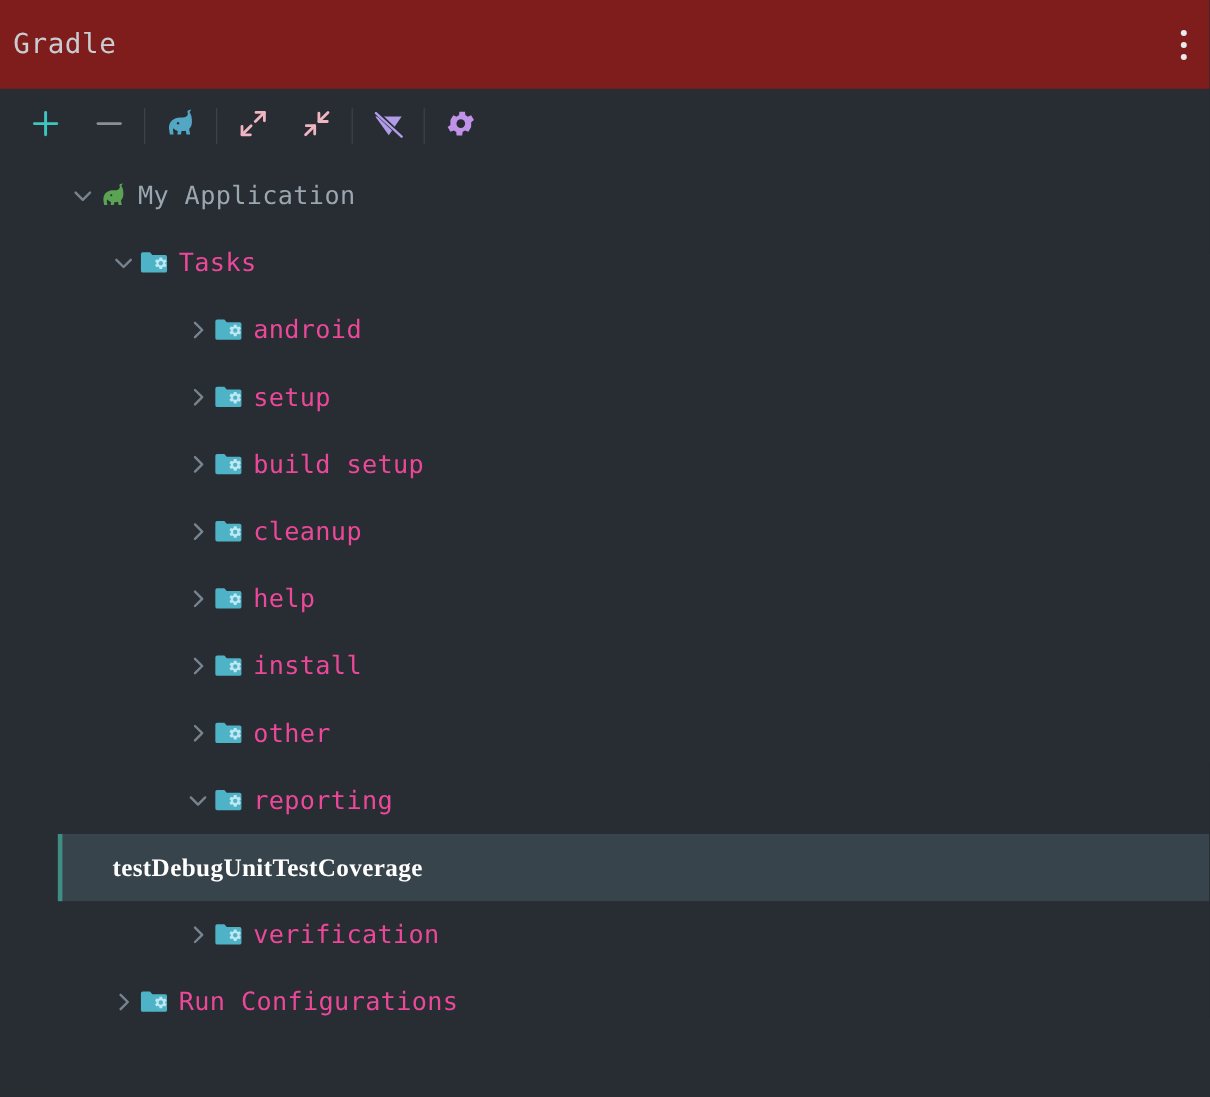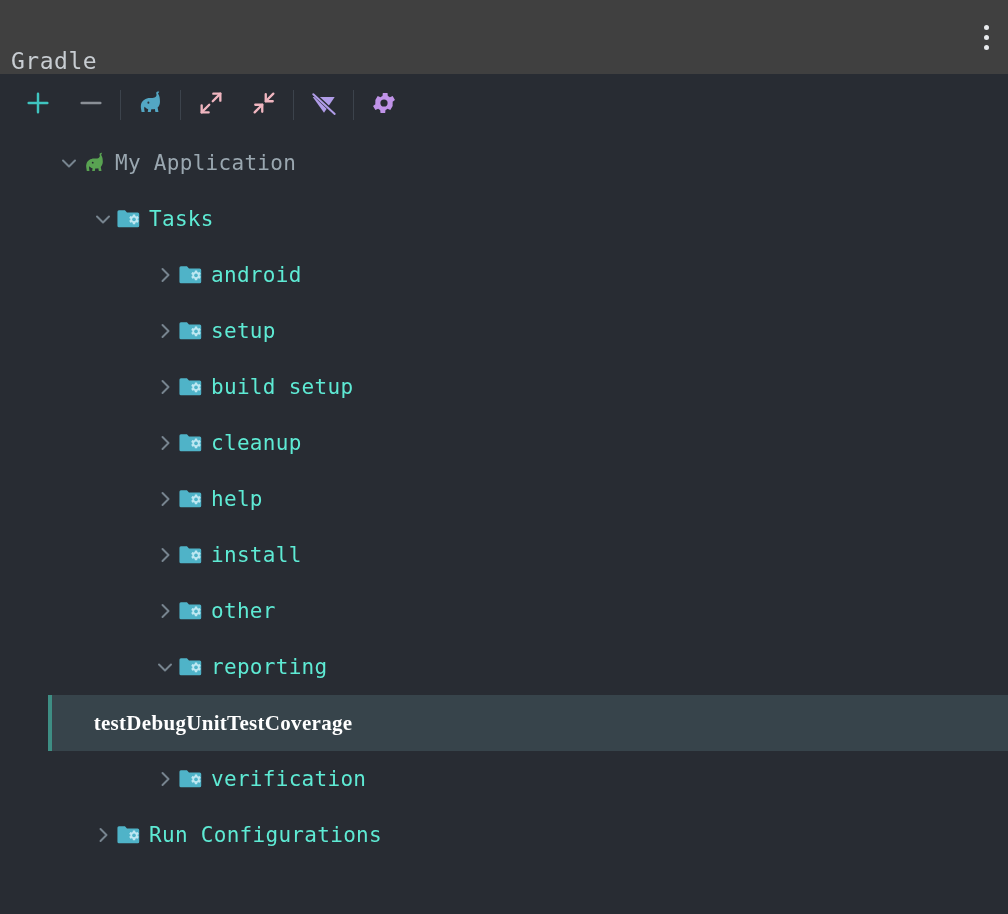--- a/index.html
+++ b/index.html
@@ -7,23 +7,23 @@
     width:1008px; height:914px;
     background:#282C33;
     font-family:"DejaVu Sans Mono", monospace;
     overflow:hidden;
   }
 
   
   .tool-header{
     position:relative;
     height:74px;
-    background:#404040;
+    background:#7f1d1d;
     display:flex;
-    align-items:flex-end;
+    align-items:center;
   }
   .tool-title{
     margin-left:11px;
     font-size:23px;
     color:#C8CDD2;
     letter-spacing:0.5px;
   }
   .kebab-menu{
     position:absolute;
     right:10px; top:50%;
@@ -95,21 +95,21 @@
   .twisty.empty{ visibility:hidden; }
   .row-icon{
     width:26px; height:26px;
     display:flex; align-items:center; justify-content:center;
     flex:0 0 auto;
     margin-right:7px;
     font-family:Liberation Serif, serif;
   }
   .row-label{
     font-size:21px;
-    color:#5eead4;
+    color:#ec4899;
     letter-spacing:0.3px;
   }
   .row-label.root{ color:#9AA7B0; }
   .row-label.sel{ color:#FFFFFF; font-weight:bold; }
 
   
   .ind-0{ padding-left:8px; }
   .ind-1{ padding-left:42px; }
   .ind-2{ padding-left:104px; }
   .ind-task{ padding-left:136px; }

